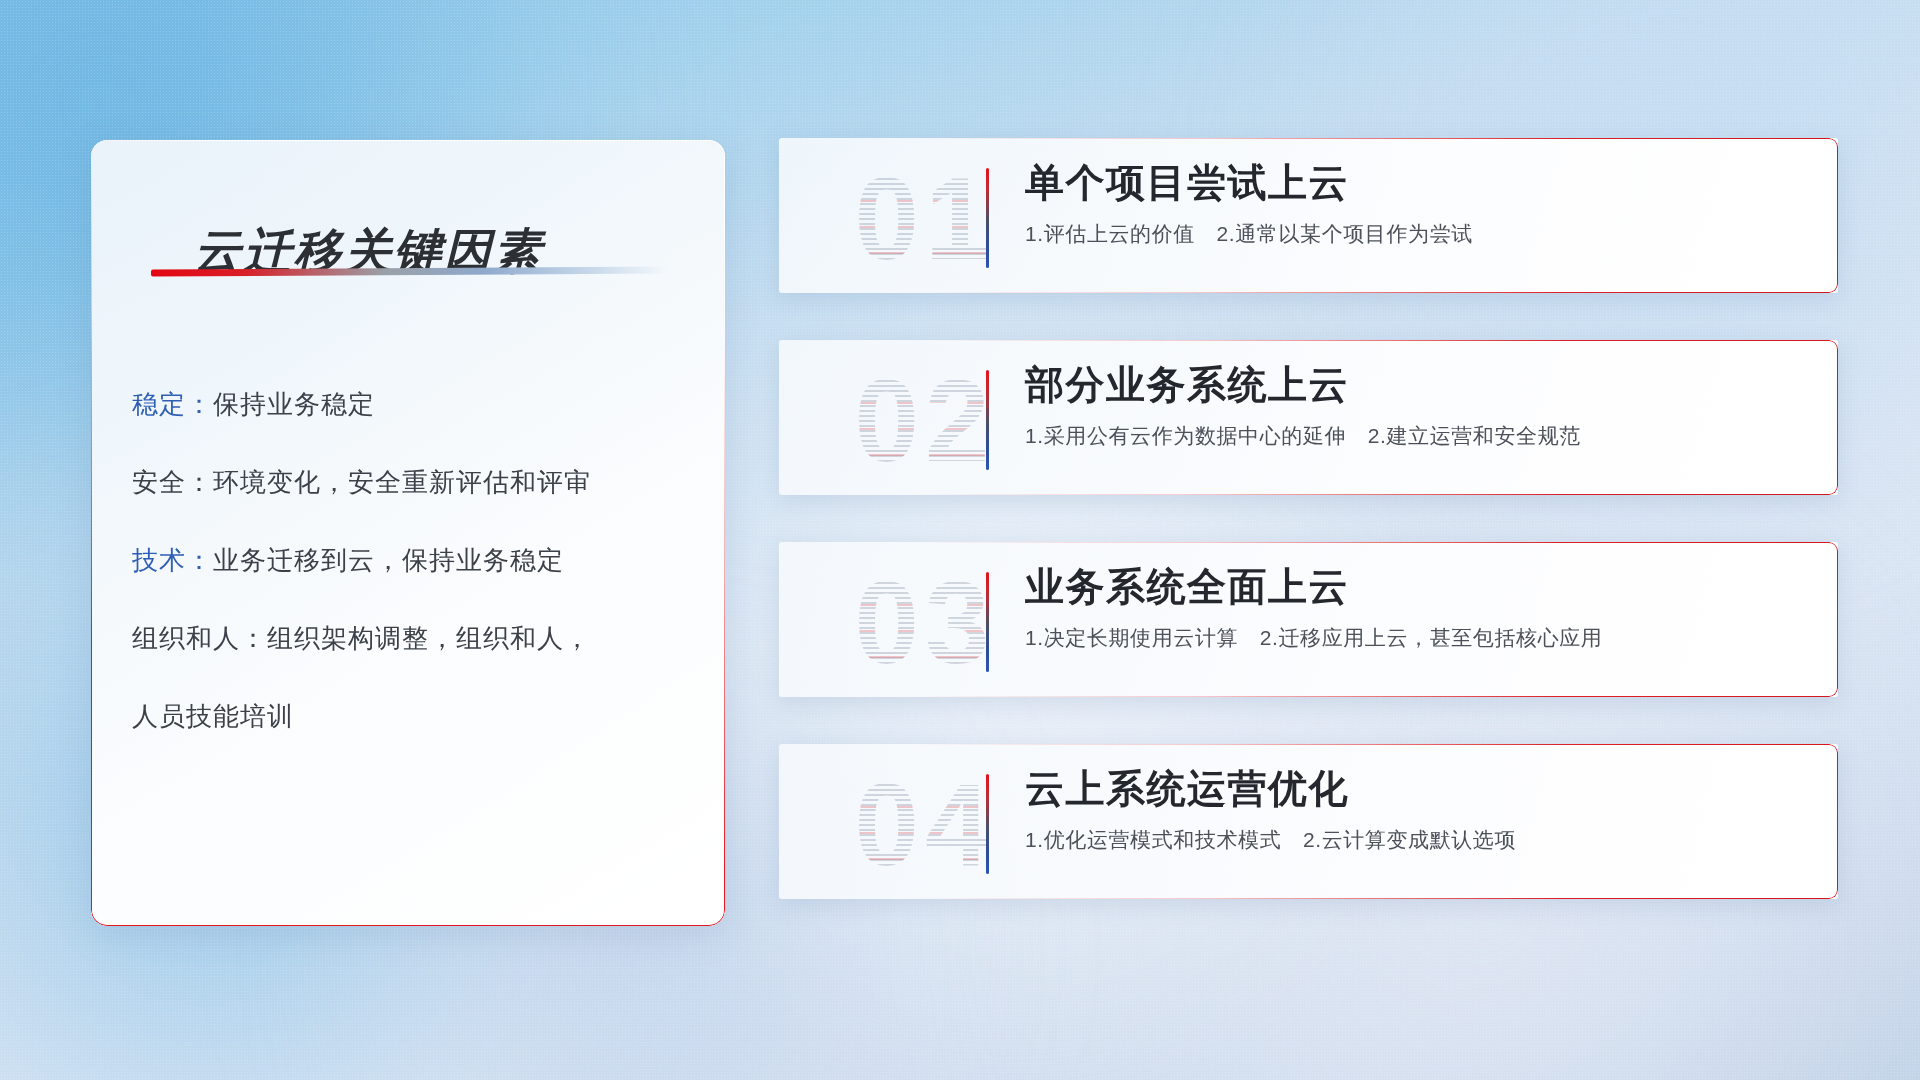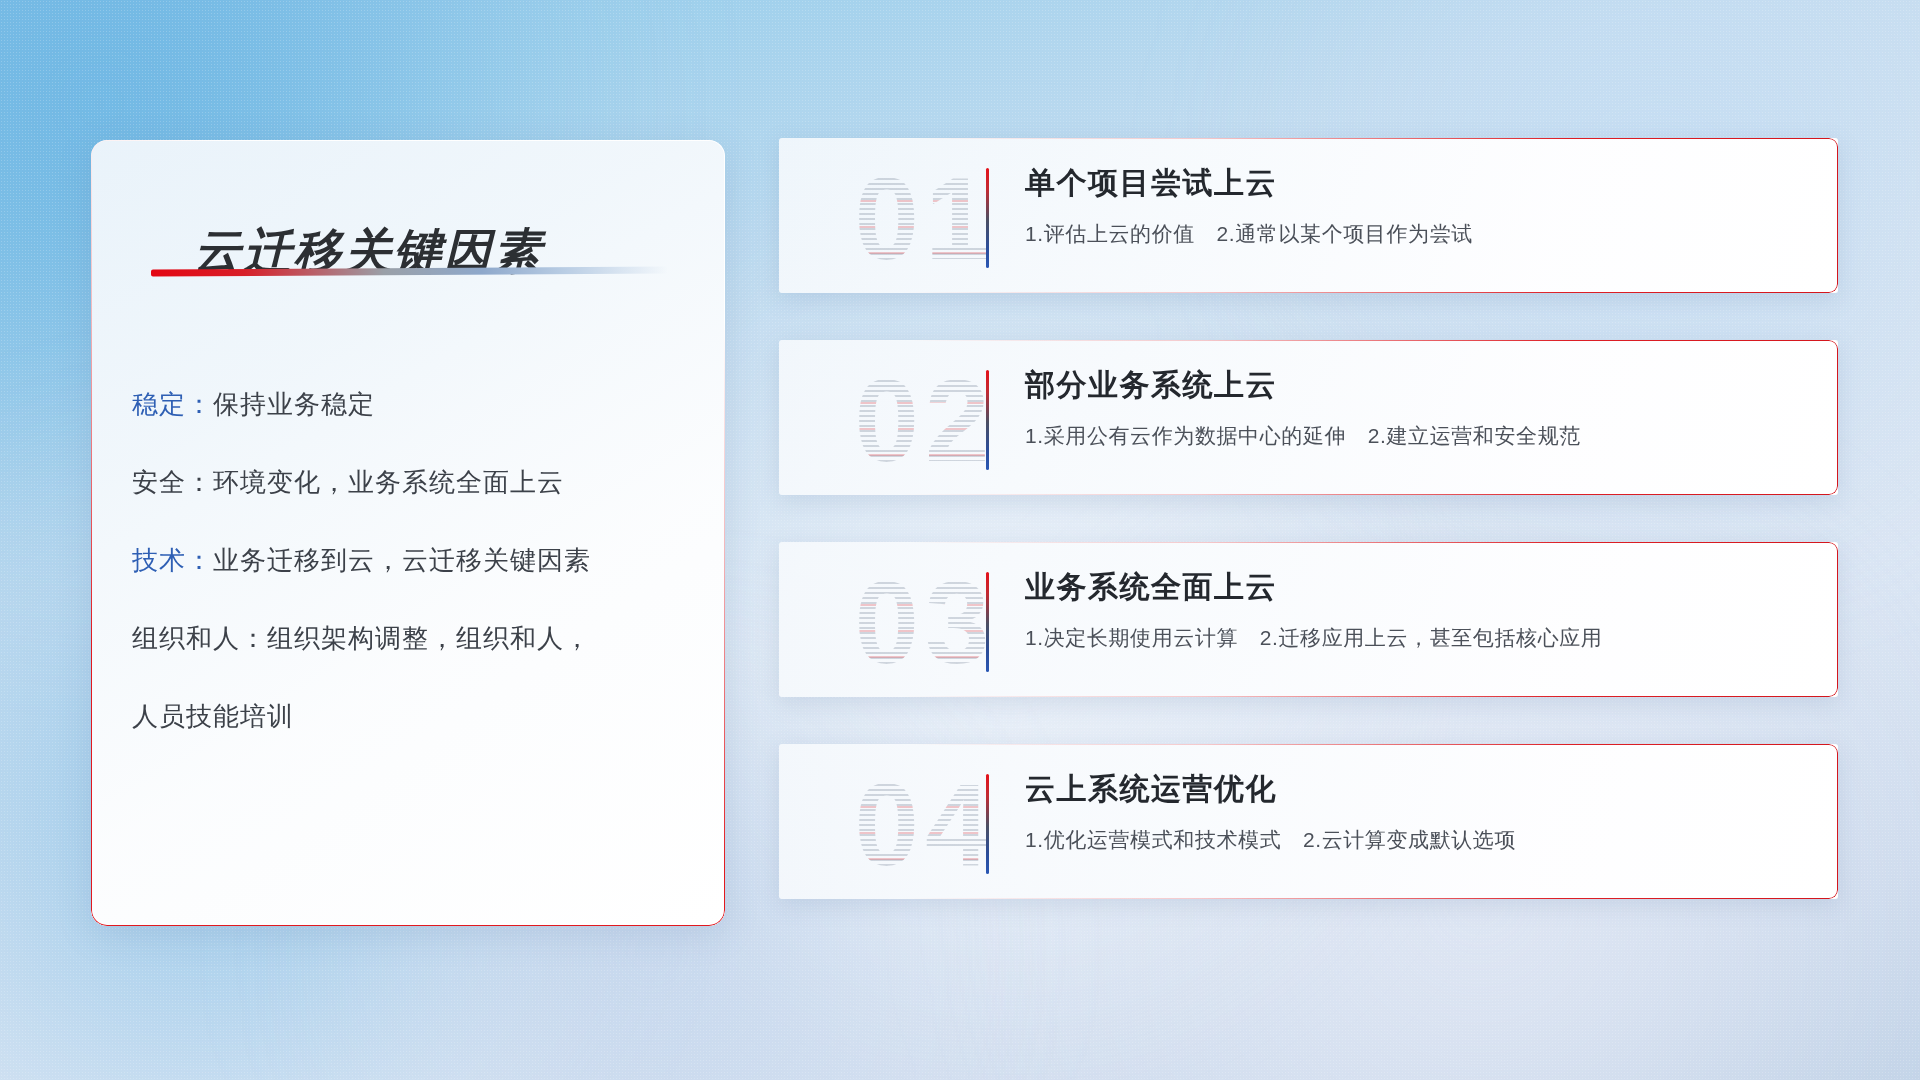--- a/index.html
+++ b/index.html
@@ -115,21 +115,21 @@
     -webkit-text-fill-color:transparent;
     opacity:.5;user-select:none;
   }
   .card-divider{
     position:absolute;left:207px;top:30px;width:2.5px;height:100px;
     background:linear-gradient(180deg,#e4121b 0%,#c22b33 22%,#4b4f63 52%,#2b4d9a 80%,#2a57b4 100%);
     border-radius:2px;
   }
   .card-body{position:absolute;left:246px;top:20px;right:26px;}
   .card-title{
-    font-size:30px;font-weight:700;color:#24282e;letter-spacing:1.5px;
+    font-size:39px;font-weight:700;color:#24282e;letter-spacing:1.5px;
     line-height:50px;white-space:nowrap;
   }
   .card-desc{
     margin-top:10px;font-size:21px;color:#4b5059;letter-spacing:.6px;
     line-height:32px;white-space:nowrap;
   }
 </style>
 </head>
 <body>
 
@@ -149,24 +149,24 @@
   <section id="left-panel">
     <div class="lp-border"></div>
     <h1 id="panel-title">云迁移关键因素</h1>
     <div id="title-rule"></div>
 
     <div id="factor-list">
       <div class="factor-row">
         <span class="factor-label">稳定：</span><span class="factor-text">保持业务稳定</span>
       </div>
       <div class="factor-row">
-        <span class="factor-label plain">安全：</span><span class="factor-text">环境变化，业务系统全面上云</span>
-      </div>
-      <div class="factor-row">
-        <span class="factor-label">技术：</span><span class="factor-text">业务迁移到云，云迁移关键因素</span>
+        <span class="factor-label plain">安全：</span><span class="factor-text">环境变化，安全重新评估和评审</span>
+      </div>
+      <div class="factor-row">
+        <span class="factor-label">技术：</span><span class="factor-text">业务迁移到云，保持业务稳定</span>
       </div>
       <div class="factor-row">
         <span class="factor-label plain">组织和人：</span><span class="factor-text">组织架构调整，组织和人，</span>
       </div>
       <div class="factor-row">
         <span class="factor-label plain"></span><span class="factor-text">人员技能培训</span>
       </div>
     </div>
   </section>
 

